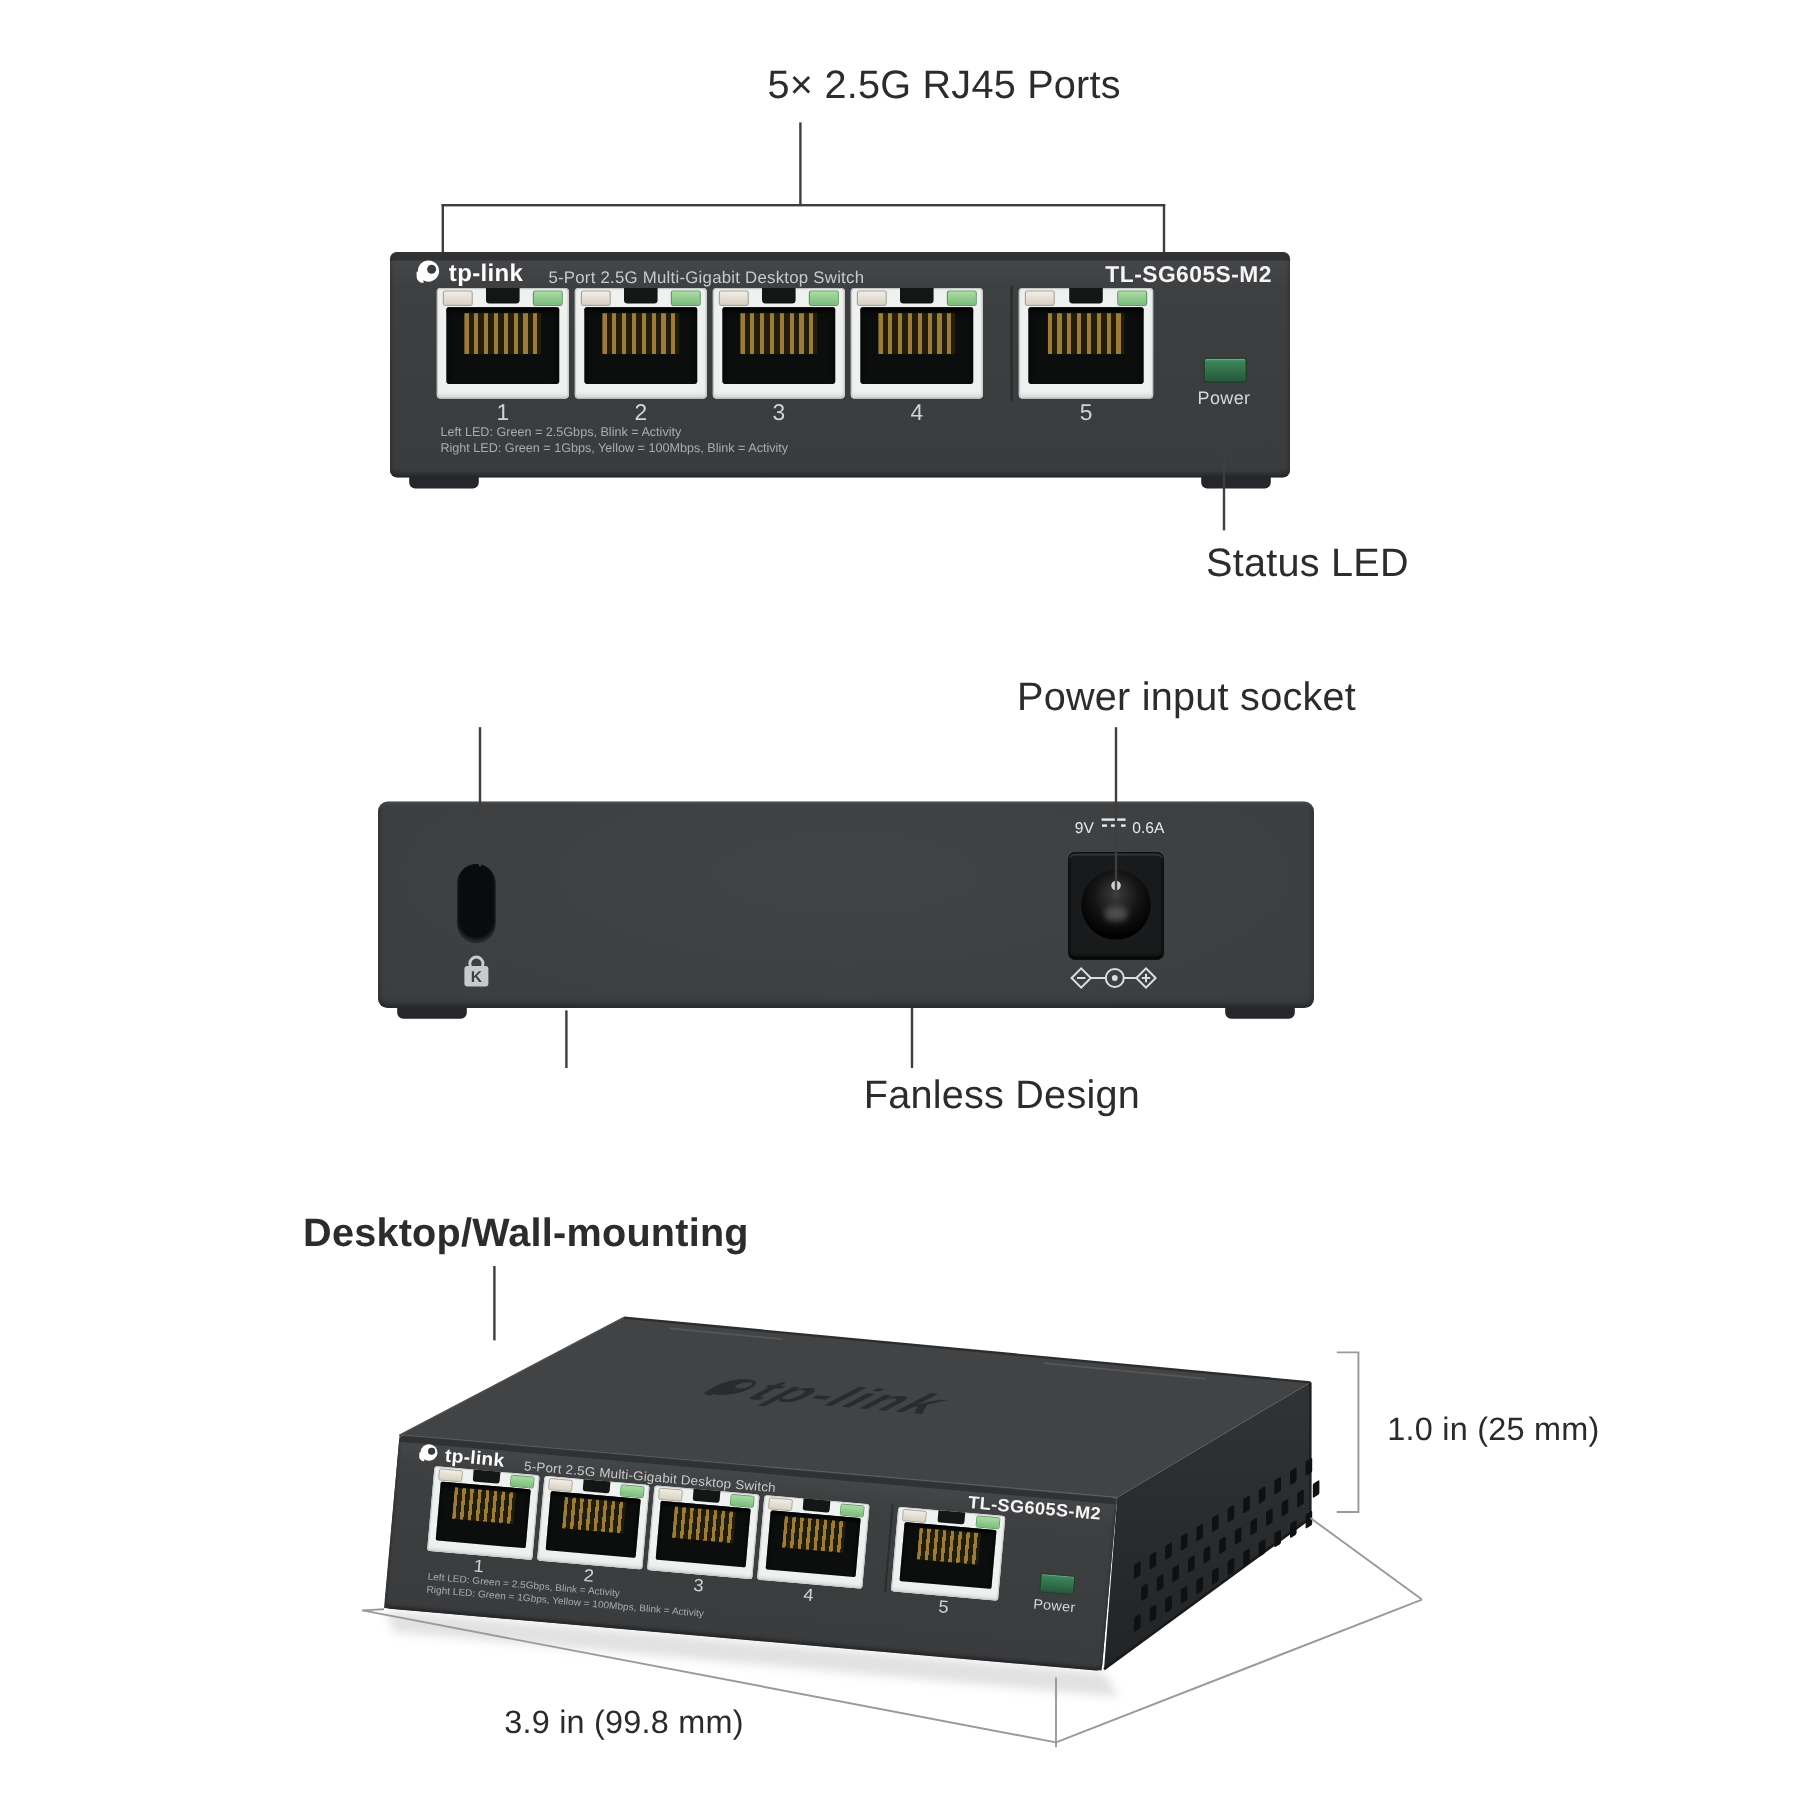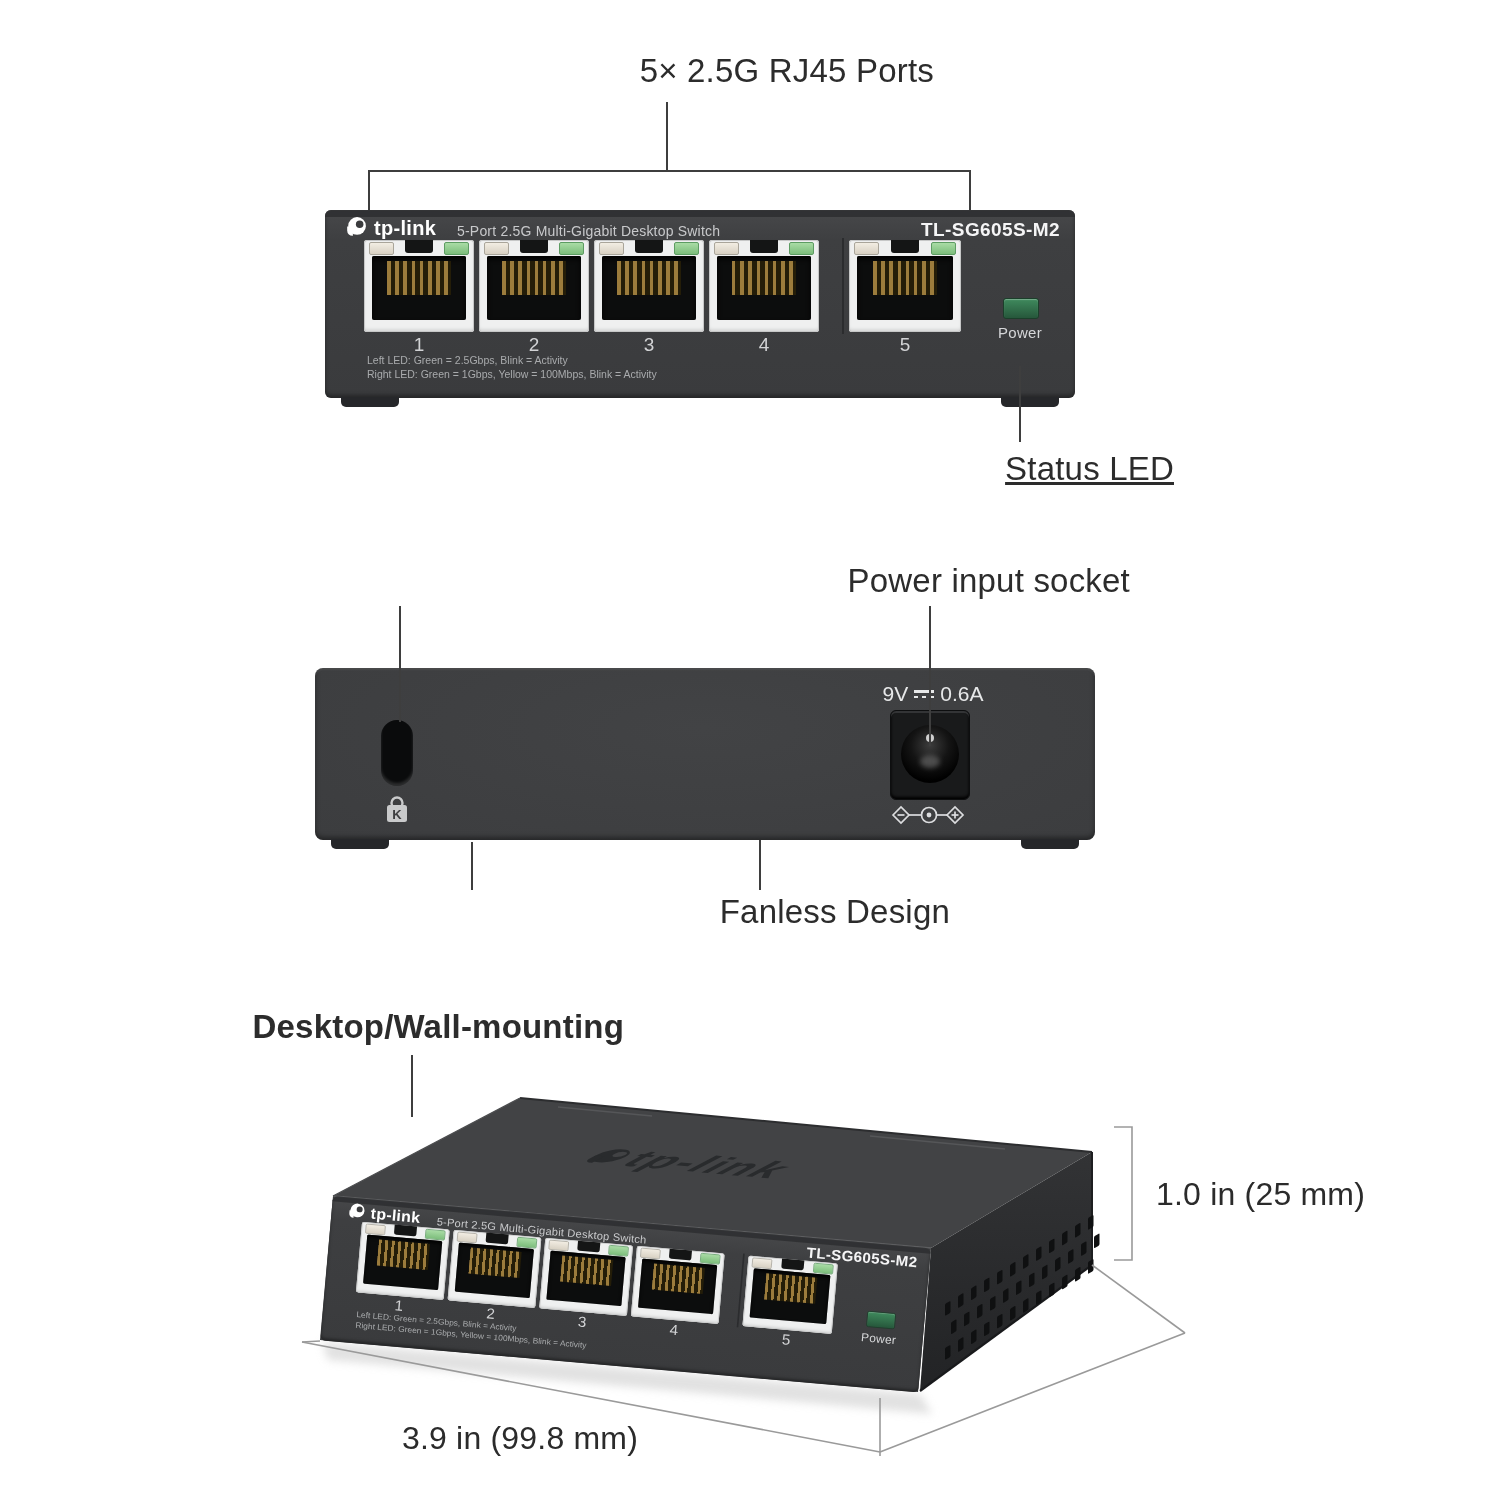--- a/index.html
+++ b/index.html
@@ -3,21 +3,21 @@
 <meta charset="utf-8">
 <style>
   html,body{margin:0;padding:0;background:#fff;}
   #canvas{position:relative;width:1500px;height:1500px;background:#fff;overflow:hidden;
           font-family:"Liberation Sans",sans-serif;}
 
   
   .callout{position:absolute;font-size:33px;color:#2c2c2c;letter-spacing:.2px;text-align:right;z-index:6;}
   .vline{position:absolute;width:2px;background:#3e3e3e;z-index:5;}
   .bracket{position:absolute;border:2px solid #3e3e3e;border-bottom:none;z-index:1;}
-  .dim-label{position:absolute;font-size:32px;color:#2b2b2b;letter-spacing:.2px;z-index:6;}
+  .dim-label{position:absolute;font-size:27px;color:#2b2b2b;letter-spacing:.2px;z-index:6;}
 
   
   .panel{position:absolute;width:750px;height:188px;border-radius:6px;
          background:linear-gradient(180deg,#47484a 0%,#3e3f41 16%,#3a3b3d 100%);
          box-shadow:inset 0 1px 0 rgba(255,255,255,.10), inset 0 -3px 4px rgba(0,0,0,.38);
          z-index:2;}
   .top-shade{position:absolute;left:0;top:0;right:0;height:7px;background:#2d2e30;
              border-radius:6px 6px 0 0;opacity:.85;}
   .brand{position:absolute;left:18px;top:6px;display:flex;align-items:center;gap:6px;}
   .brand svg{width:25px;height:25px;}
@@ -49,22 +49,22 @@
   .foot{position:absolute;bottom:-9px;width:58px;height:10px;background:#26272a;border-radius:0 0 5px 5px;}
   .foot-l{left:16px}.foot-r{right:16px}
 
   
   #back-case{position:absolute;left:315px;top:668px;width:780px;height:172px;border-radius:8px;
              background:radial-gradient(120% 170% at 50% 35%,#424345 0%,#3c3d3f 55%,#323335 100%);
              box-shadow:inset 0 2px 2px rgba(255,255,255,.07), inset 0 -3px 5px rgba(0,0,0,.4);z-index:2;}
   .lock-slot{position:absolute;left:66px;top:52px;width:32px;height:66px;background:#0a0b0c;border-radius:16px;
              box-shadow:inset 0 -3px 3px rgba(255,255,255,.14);}
   .kensington{position:absolute;left:68px;top:126px;}
-  .power-rating{position:absolute;left:553px;top:14px;width:130px;display:flex;align-items:center;
-                justify-content:center;gap:6px;font-size:21px;color:#e7e8e9;font-weight:500;}
+  .power-rating{position:absolute;left:553px;top:14px;width:130px;display:flex;
+                justify-content:center;gap:6px;font-size:13px;color:#e7e8e9;font-weight:500;}
   .dc-sym{display:inline-block;width:20px;}
   .dc-sym .bar{height:2.2px;background:#e7e8e9;margin-bottom:3px;}
   .dc-sym .dash{height:2.2px;background:repeating-linear-gradient(90deg,#e7e8e9 0 4.5px,transparent 4.5px 8px);}
   .socket{position:absolute;left:575px;top:42px;width:78px;height:88px;background:#191a1b;border-radius:6px;
           border:1px solid #0d0e0f;box-shadow:inset 0 2px 0 #333436, inset 0 -2px 3px #000;}
   .barrel{position:absolute;left:50%;top:14px;margin-left:-29px;width:58px;height:58px;border-radius:50%;
           background:radial-gradient(circle at 50% 35%,#3c3c3c 0%,#141414 40%,#000 75%);}
   .barrel .dot{position:absolute;left:50%;top:9px;margin-left:-4px;width:8px;height:8px;border-radius:50%;
                background:#cfcfcf;filter:blur(.6px);}
   .barrel .blob{position:absolute;left:50%;top:30px;margin-left:-10px;width:20px;height:13px;border-radius:50%;
@@ -151,21 +151,21 @@
       <div>Right LED: Green = 1Gbps, Yellow = 100Mbps, Blink = Activity</div>
     </div>
 
     <div class="power-led"></div>
     <div class="power-label">Power</div>
     <div class="foot foot-l"></div>
     <div class="foot foot-r"></div>
   </div>
 
   <div class="vline" style="left:1019px;top:366px;height:76px;"></div>
-  <div class="callout" style="left:900px;top:450px;width:274px;text-decoration:underline;">Status LED</div>
+  <div class="callout" style="left:900px;top:450px;width:274px;">Status LED</div>
 
   <div class="callout" style="left:730px;top:562px;width:400px;">Power input socket</div>
   <div class="vline" style="left:399px;top:606px;height:116px;"></div>
   <div class="vline" style="left:929px;top:606px;height:140px;z-index:4;"></div>
 
   <div id="back-case">
     <div class="lock-slot"></div>
     <svg class="kensington" width="28" height="32" viewBox="0 0 28 32">
       <circle cx="14" cy="9" r="5.5" fill="none" stroke="#c9cacb" stroke-width="2.4"></circle>
       <rect x="4" y="11" width="20" height="17" rx="2.5" fill="#c9cacb"></rect>

